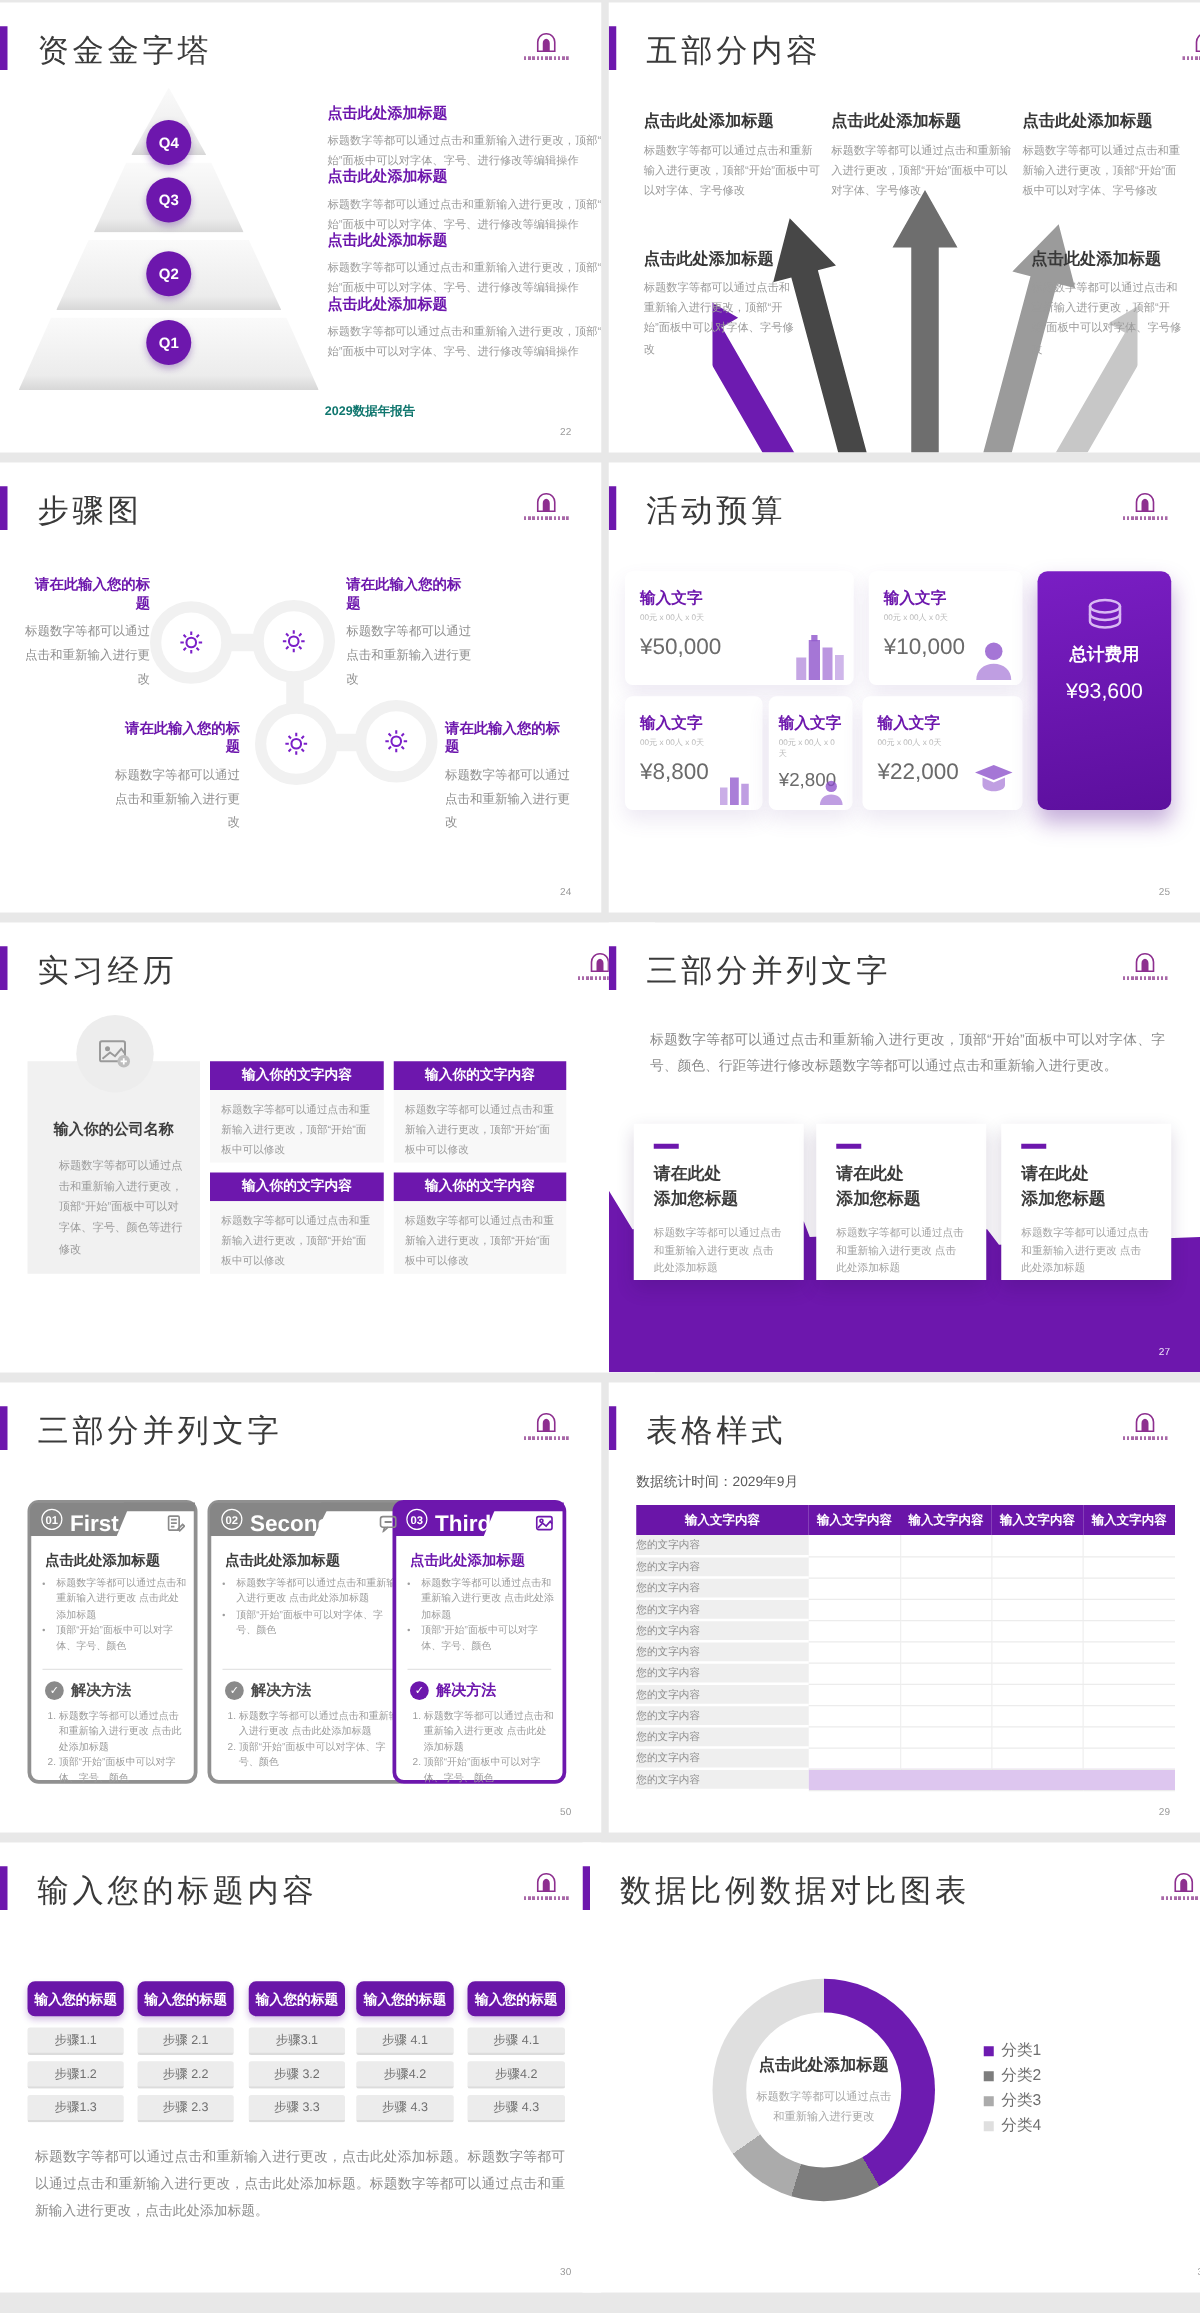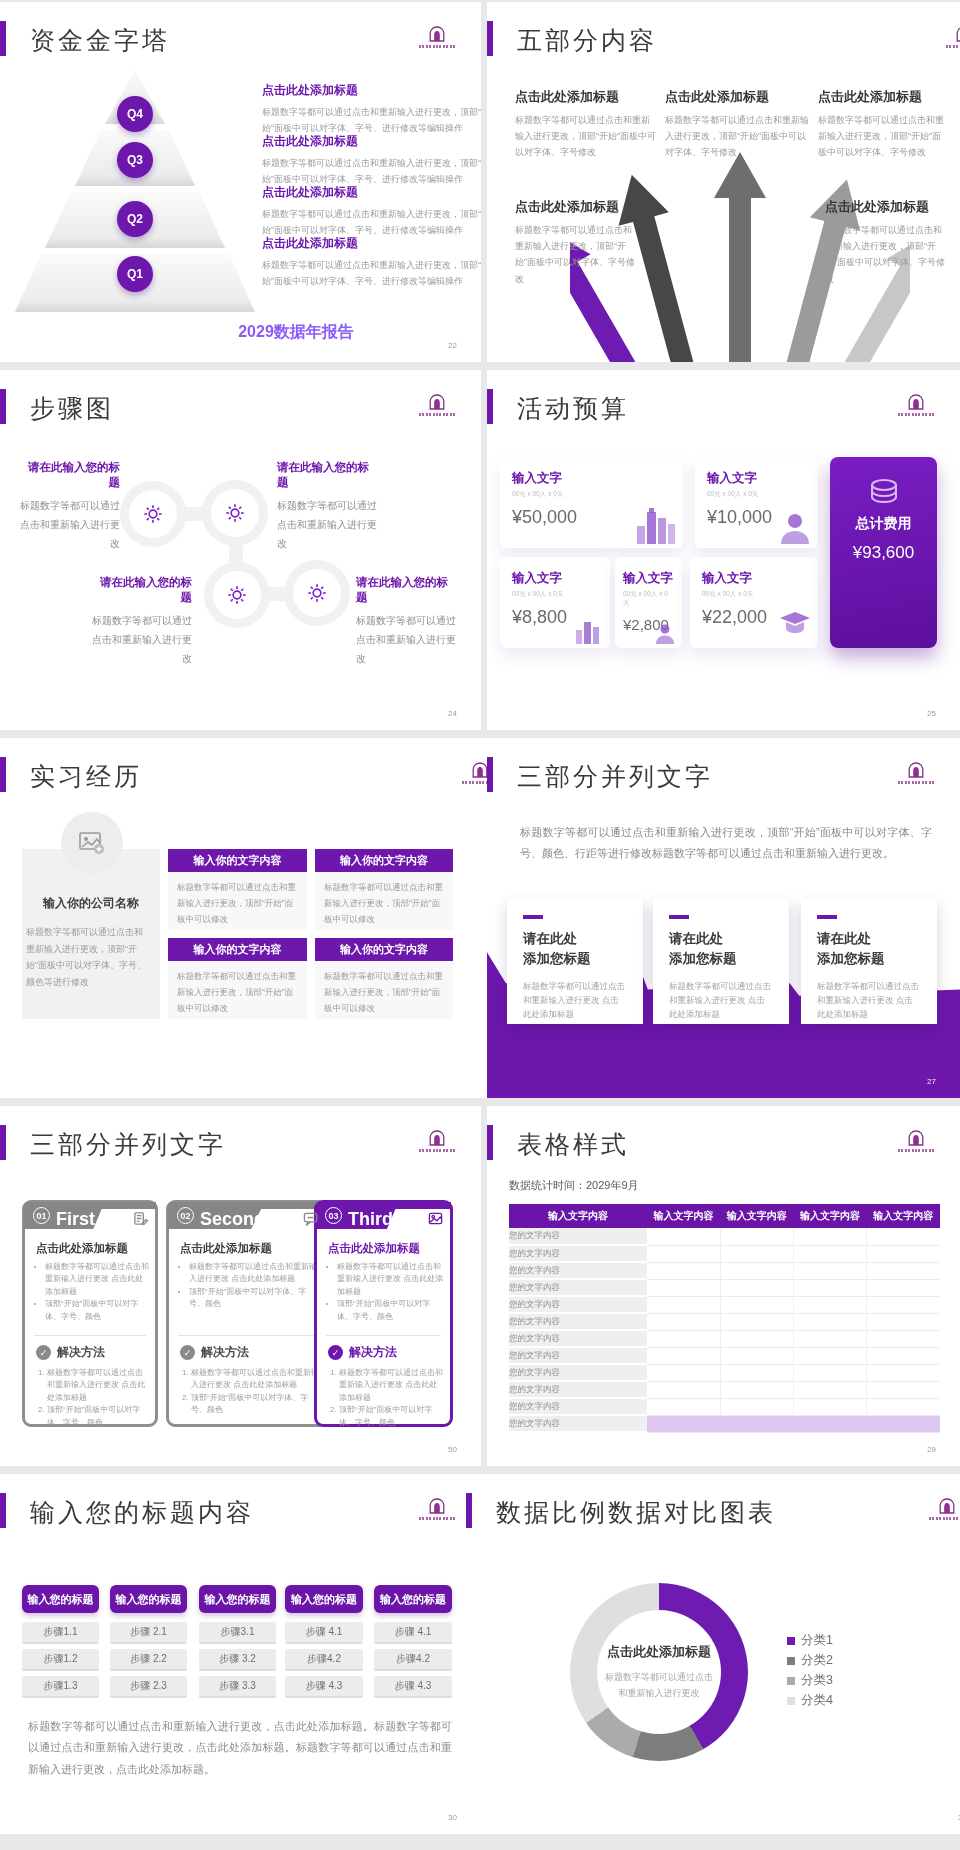--- a/index.html
+++ b/index.html
@@ -35,21 +35,21 @@
 
   
   .lvl{position:absolute;background:linear-gradient(180deg,#fafafa 0%,#ececec 80%,#d7d7d7 100%)}
   .lvl1{left:105px;top:68px;width:60px;height:54px;clip-path:polygon(50% 0,100% 100%,0 100%)}
   .lvl2{left:75px;top:128px;width:120px;height:56px;clip-path:polygon(21.7% 0,78.3% 0,100% 100%,0 100%)}
   .lvl3{left:45px;top:190px;width:180px;height:56px;clip-path:polygon(14.4% 0,85.6% 0,100% 100%,0 100%)}
   .lvl4{left:15px;top:252px;width:240px;height:58px;clip-path:polygon(10.8% 0,89.2% 0,100% 100%,0 100%)}
   .qc{position:absolute;left:117px;width:36px;height:36px;border-radius:50%;background:var(--acc);color:#fff;font-size:12px;font-weight:bold;display:flex;align-items:center;justify-content:center;box-shadow:0 3px 6px rgba(80,20,140,.35)}
   .s22item{position:absolute;left:262px;width:236px}
   .s22item .btext{font-size:9px}
-  .s22foot{position:absolute;left:146px;top:320px;width:300px;text-align:center;font-size:16px;font-weight:bold;color:#8b5cf6}
+  .s22foot{position:absolute;left:146px;top:320px;width:300px;text-align:center;font-size:10px;font-weight:bold;color:#0f766e}
 
   
   .s23blk{position:absolute}
   .s23blk .btext{font-size:9px;line-height:1.8}
 
   
   .node{position:absolute;width:66px;height:66px;border-radius:50%;background:#fff;border:9px solid #f1f1f1;display:flex;align-items:center;justify-content:center}
   .conn{position:absolute;background:#f1f1f1}
   .s24blk{position:absolute;width:100px}
   .s24blk .ptitle{font-size:11.5px}
@@ -63,21 +63,21 @@
   .camt{font-size:18px;color:#6b6b6b;margin-top:8px}
   .cicon{position:absolute;right:6px;bottom:4px;opacity:.9}
   .total{position:absolute;left:343px;top:87px;width:107px;height:191px;border-radius:8px;background:linear-gradient(170deg,#7a1ec4,#5c0f9d);box-shadow:0 10px 18px rgba(90,20,150,.35);text-align:center;color:#fff}
   .total .tl{margin-top:58px;font-size:14px;font-weight:bold}
   .total .tv{margin-top:10px;font-size:17px}
 
   
   .imgcirc{position:absolute;left:61px;top:74px;width:62px;height:62px;border-radius:50%;background:#ededed;display:flex;align-items:center;justify-content:center;z-index:2}
   .graybox{position:absolute;left:22px;top:111px;width:138px;height:170px;background:#f1f1f1;z-index:1}
   .graybox .gl{margin-top:46px;text-align:center;font-size:12px;font-weight:bold;color:#3d3d3d}
-  .graybox .gb{margin:12px 10px 0 4px;font-size:9px;color:#9b9b9b;line-height:1.85}
+  .graybox .gb{margin:12px 10px 0 25px;font-size:9px;color:#9b9b9b;line-height:1.85}
   .pbar{position:absolute;height:23px;background:var(--acc);color:#fff;font-size:11px;font-weight:bold;text-align:center;line-height:23px}
   .pbody{position:absolute;background:#f8f8f8;font-size:8.5px;color:#9b9b9b;line-height:1.9;padding:7px 9px}
 
   
   .s27intro{position:absolute;left:33px;top:84px;width:412px;font-size:11px;color:#8a8a8a;line-height:1.95;text-align:justify}
   .pband{position:absolute;left:0;top:205px;width:473px;height:155px;background:var(--acc);clip-path:polygon(0 6%,4% 26%,33% 22%,34% 30%,64% 26%,66% 34%,100% 30%,100% 100%,0 100%)}
   .s27card{position:absolute;top:161px;width:136px;height:125px;background:#fff;box-shadow:0 6px 14px rgba(40,10,70,.18);padding:16px 16px}
   .dash{width:20px;height:4px;background:var(--acc);margin-bottom:10px}
   .s27card .ct{font-size:13.5px;font-weight:bold;color:#3c3c3c;line-height:1.5}
   .s27card .cb{margin-top:9px;font-size:8.5px;color:#a3a3a3;line-height:1.7}

